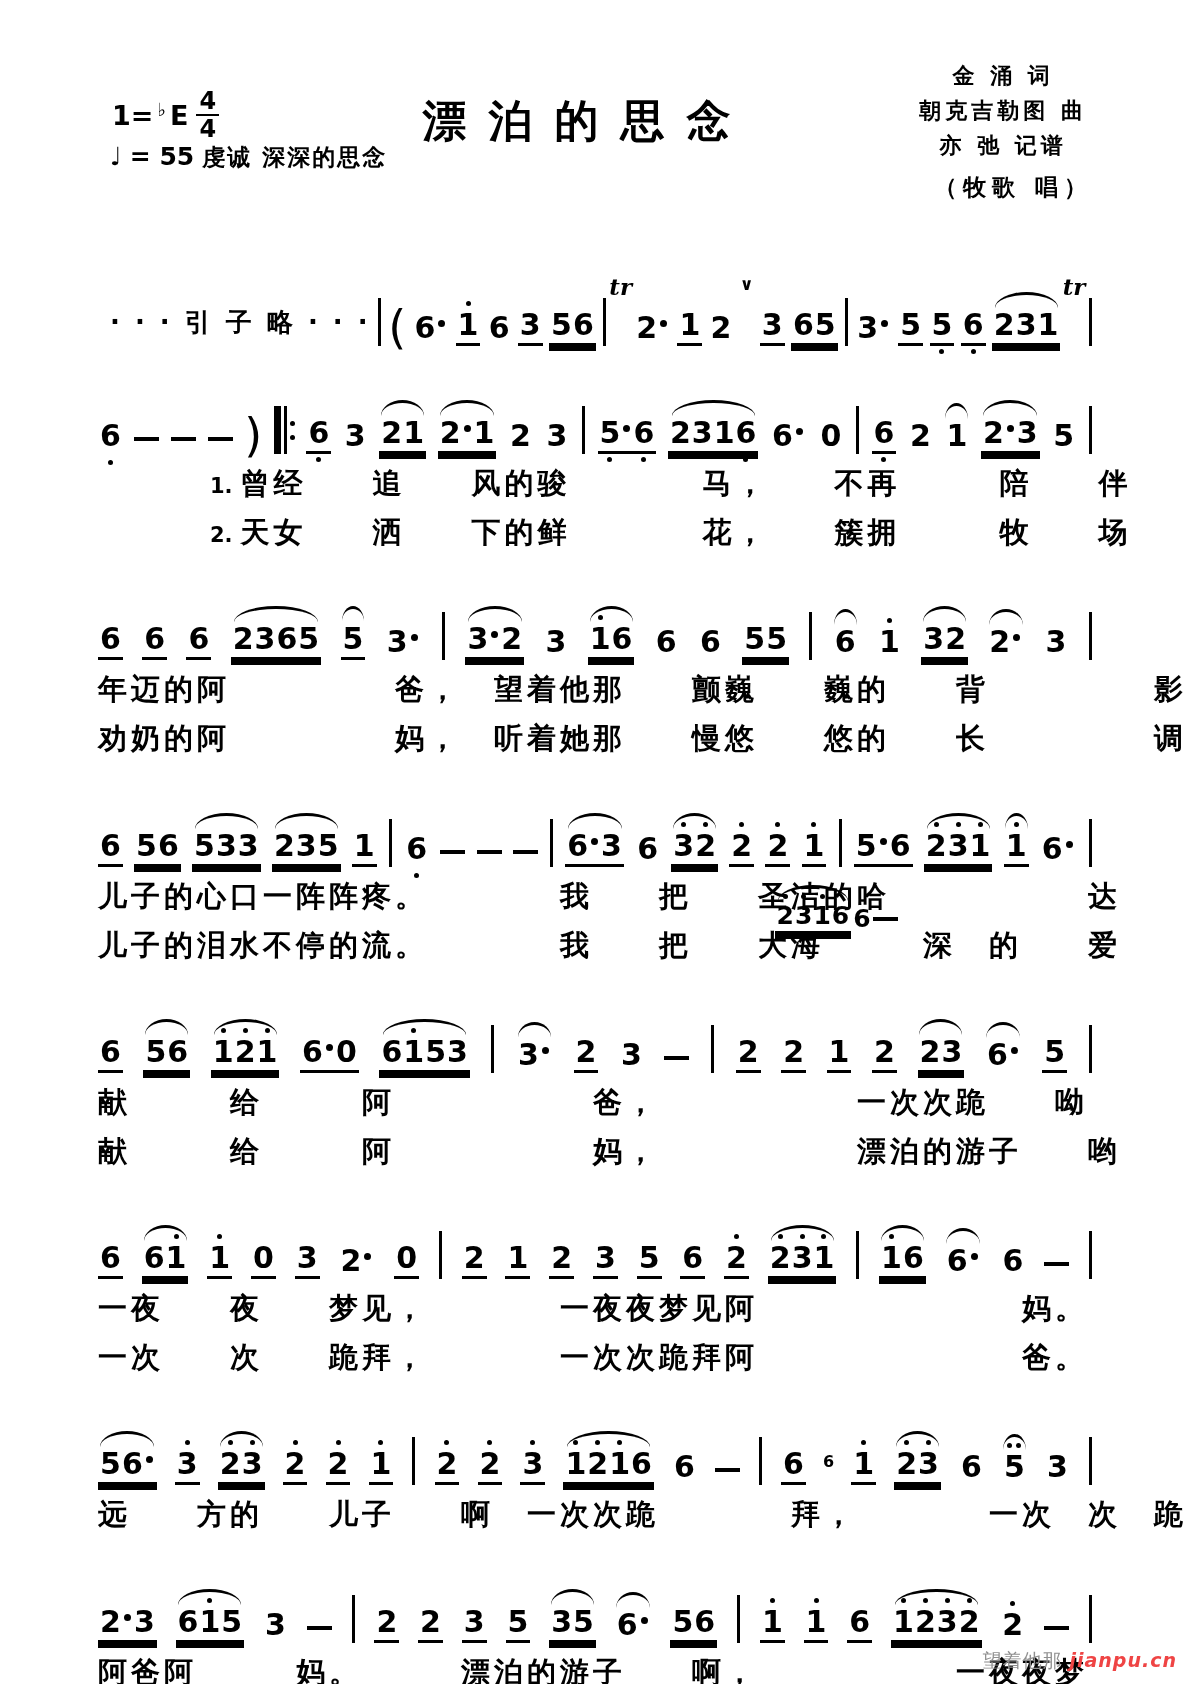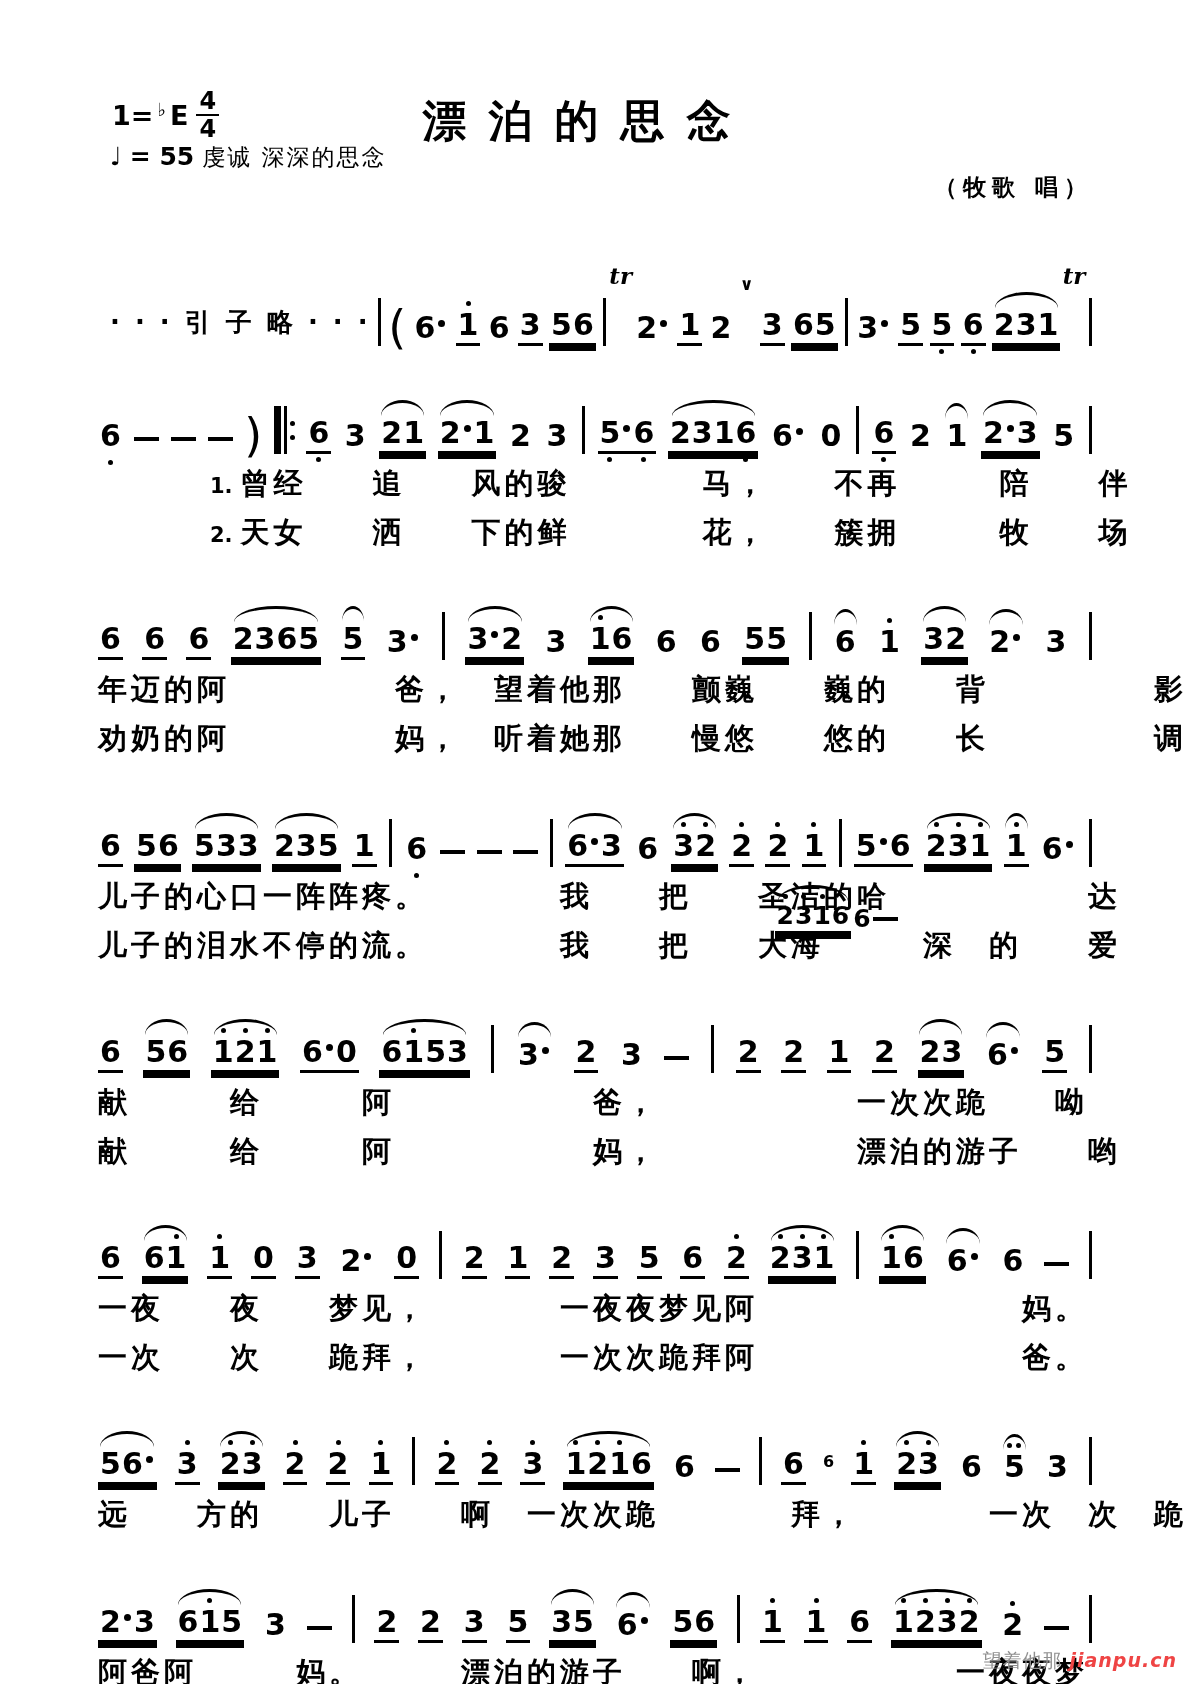--- a/index.html
+++ b/index.html
@@ -12,21 +12,21 @@
   .title{position:absolute;left:0;right:16px;top:92px;text-align:center;
          font-family:"DejaVu Serif",serif;font-weight:bold;font-size:44px;letter-spacing:22px;}
   .subtitle{position:absolute;left:0;right:0;top:172px;text-align:right;font-size:23px;font-weight:600;letter-spacing:6px;}
   .credits{position:absolute;right:6px;top:58px;text-align:center;font-size:22px;font-weight:600;line-height:35px;letter-spacing:4px;}
   .keysig{position:absolute;left:14px;top:88px;font-weight:bold;font-size:27px;display:flex;align-items:center;gap:4px;}
   .keysig sup{font-size:18px;top:-6px;position:relative;}
   .frac{display:inline-flex;flex-direction:column;align-items:center;line-height:1;font-size:24px;margin-left:4px;}
   .frac i{font-style:normal;padding:1px 3px;}
   .frac i:first-child{border-bottom:2.5px solid #000;}
   .tempo{position:absolute;left:12px;top:142px;font-size:25px;font-weight:bold;display:flex;align-items:baseline;gap:8px;}
-  .tempo .tx{font-size:23px;font-weight:400;letter-spacing:2px;}
+  .tempo .tx{font-size:23px;font-weight:700;letter-spacing:2px;}
 
   
   .system{margin:0 0 2px 0;}
   .notes{display:flex;align-items:flex-end;justify-content:space-between;height:86px;margin-top:22px;}
   .note{position:relative;display:inline-flex;align-items:flex-end;padding-top:20px;}
   .grp{display:inline-flex;align-items:flex-end;gap:1px;font-weight:bold;font-size:30px;line-height:1;padding:1px 2px 3px 2px;}
   .grp.u1{border-bottom:3px solid #000;}
   .grp.u2{border-bottom:3px solid #000;box-shadow:0 5px 0 #000;}
   .ch{position:relative;display:inline-block;min-width:13px;text-align:center;}
   .ch.hi::after{content:"";position:absolute;left:50%;top:-9px;width:5px;height:5px;margin-left:-2.5px;border-radius:50%;background:#000;}
@@ -40,21 +40,21 @@
   .txtcn{font-size:26px;font-weight:600;letter-spacing:3px;margin-bottom:6px;white-space:nowrap;margin-left:12px;}
   .rpt{display:inline-flex;align-items:center;gap:3px;height:48px;}
   .rpt i{display:block;height:48px;background:#000;}
   .rpt .thin{width:3px;} .rpt .thick{width:7px;}
   .rpt .dots{display:flex;flex-direction:column;gap:9px;}
   .rpt .dots i{width:5px;height:5px;border-radius:50%;}
   .note.small{position:relative;top:-14px;margin:0 -3px;}
   .note.small .grp{font-size:16px;padding-bottom:1px;border-bottom-width:2px;}
   .note.small .ch{min-width:8px;}
   .ann{align-self:flex-start;}
-  .tr{font-family:"DejaVu Serif",serif;font-style:italic;font-weight:bold;font-size:23px;margin:2px -4px;}
+  .tr{font-family:"DejaVu Serif",serif;font-style:italic;font-weight:bold;font-size:23px;margin:13px -4px;}
   .vee{font-size:17px;font-weight:bold;margin-top:14px;}
 
   
   .lyr{display:flex;align-items:baseline;font-size:29px;font-weight:600;letter-spacing:4px;
        margin:10px 0 2px 0;white-space:nowrap;line-height:1.35;}
   .lyr .pfx{font-size:21px;font-weight:bold;margin-right:8px;letter-spacing:0;}
   .overlay{position:absolute;top:-44px;display:flex;align-items:flex-end;letter-spacing:0;}
   .overlay .grp{font-size:25px;}
   #wm{position:absolute;right:14px;bottom:10px;font-size:19px;letter-spacing:1px;}
   #wm .g{color:#8f8f8f;}
@@ -62,20 +62,25 @@
 </style>
 </head>
 <body>
 
 <div id="page">
   <div id="content">
 
     <div id="hdr">
       <div class="title">漂泊的思念</div>
       <div class="subtitle">（牧歌 唱）</div>
+      <div class="credits">
+        <div>金  涌  词</div>
+        <div>朝克吉勒图  曲</div>
+        <div>亦  弛  记谱</div>
+      </div>
       <div class="keysig">
         <span>1=</span>
           <sup>♭</sup>
           <span>E</span>
         <span class="frac">
             <i>4</i>
             <i>4</i>
           </span>
       </div>
       <div class="tempo">

